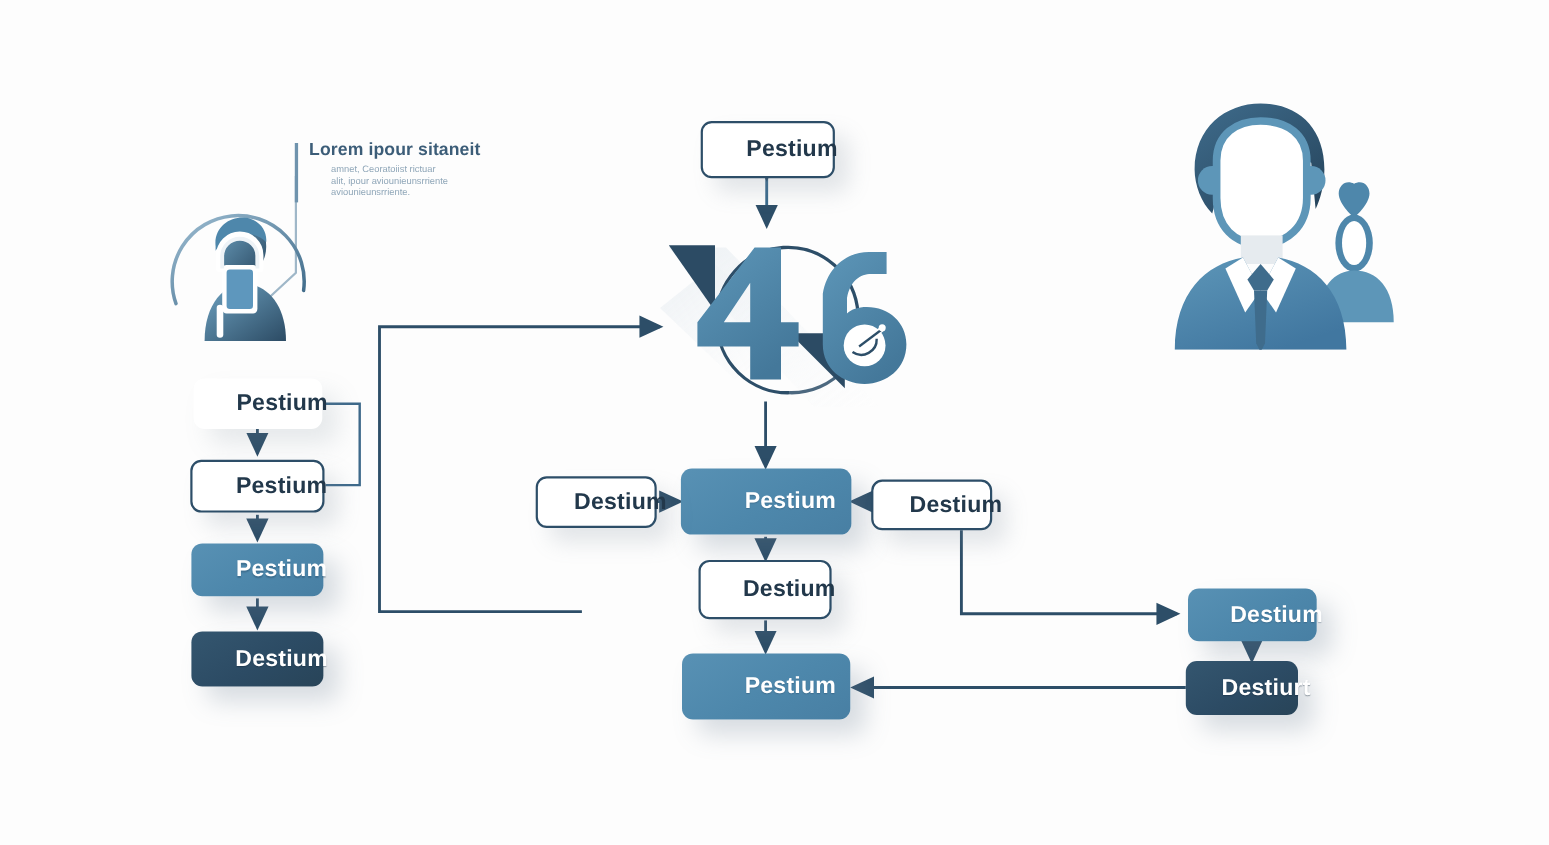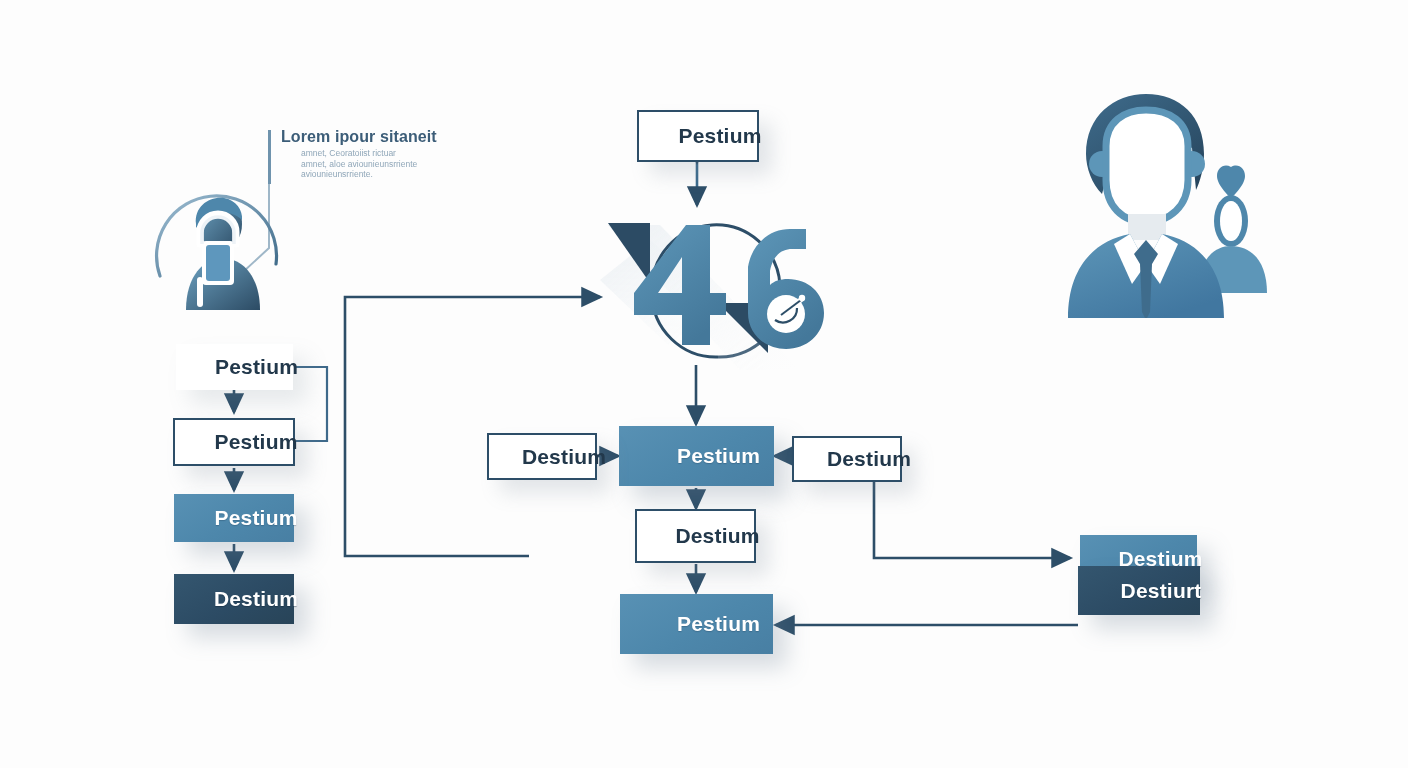--- a/index.html
+++ b/index.html
@@ -22,21 +22,21 @@
     height: 768px;
     pointer-events: none;
   }
 
   
   .node {
     position: absolute;
     display: flex;
     align-items: center;
     justify-content: center;
-    border-radius: 0;
+    border-radius: 10px;
     font-size: 21px;
     font-weight: bold;
     letter-spacing: .2px;
     box-sizing: border-box;
     z-index: 5;
     padding-left: 44px;
   }
   .node .lbl { pointer-events: none; }
 
   
@@ -153,21 +153,21 @@
       <line x1="1078" y1="625" x2="776" y2="625" marker-end="url(#ah)"></line>
     </g>
   </svg>
 
   <div id="callout">
     <div class="bar"></div>
     <div class="tx">
       <div class="h">Lorem ipour sitaneit</div>
       <div class="p">
         <div>amnet, Ceoratoiist rictuar</div>
-        <div>amnet, aloe aviounieunsrriente</div>
+        <div>alit, ipour aviounieunsrriente</div>
         <div>aviounieunsrriente.</div>
       </div>
     </div>
   </div>
 
   <svg style="position:absolute;left:240px;top:160px;width:60px;height:130px;z-index:3" viewBox="0 0 60 130" xmlns="http://www.w3.org/2000/svg">
     <path d="M29,0 L29,88 L3,112" fill="none" stroke="#9fb7c8" stroke-width="2"></path>
   </svg>
 
   <div class="art" id="art-user">
@@ -329,17 +329,17 @@
   <div class="node outline" style="left:487px; top:433px; width:110px; height:47px;">
     <span class="lbl">Destium</span>
   </div>
   <div class="node outline" style="left:792px; top:436px; width:110px; height:46px;">
     <span class="lbl">Destium</span>
   </div>
 
   <div class="node blue" style="left:1080px; top:535px; width:117px; height:48px;">
     <span class="lbl">Destium</span>
   </div>
-  <div class="node navy" style="left:1078px; top:566px; width:122px; height:49px;">
+  <div class="node navy" style="left:1078px; top:601px; width:102px; height:49px;">
     <span class="lbl">Destiurt</span>
   </div>
 
 </div>
 
 </body></html>

